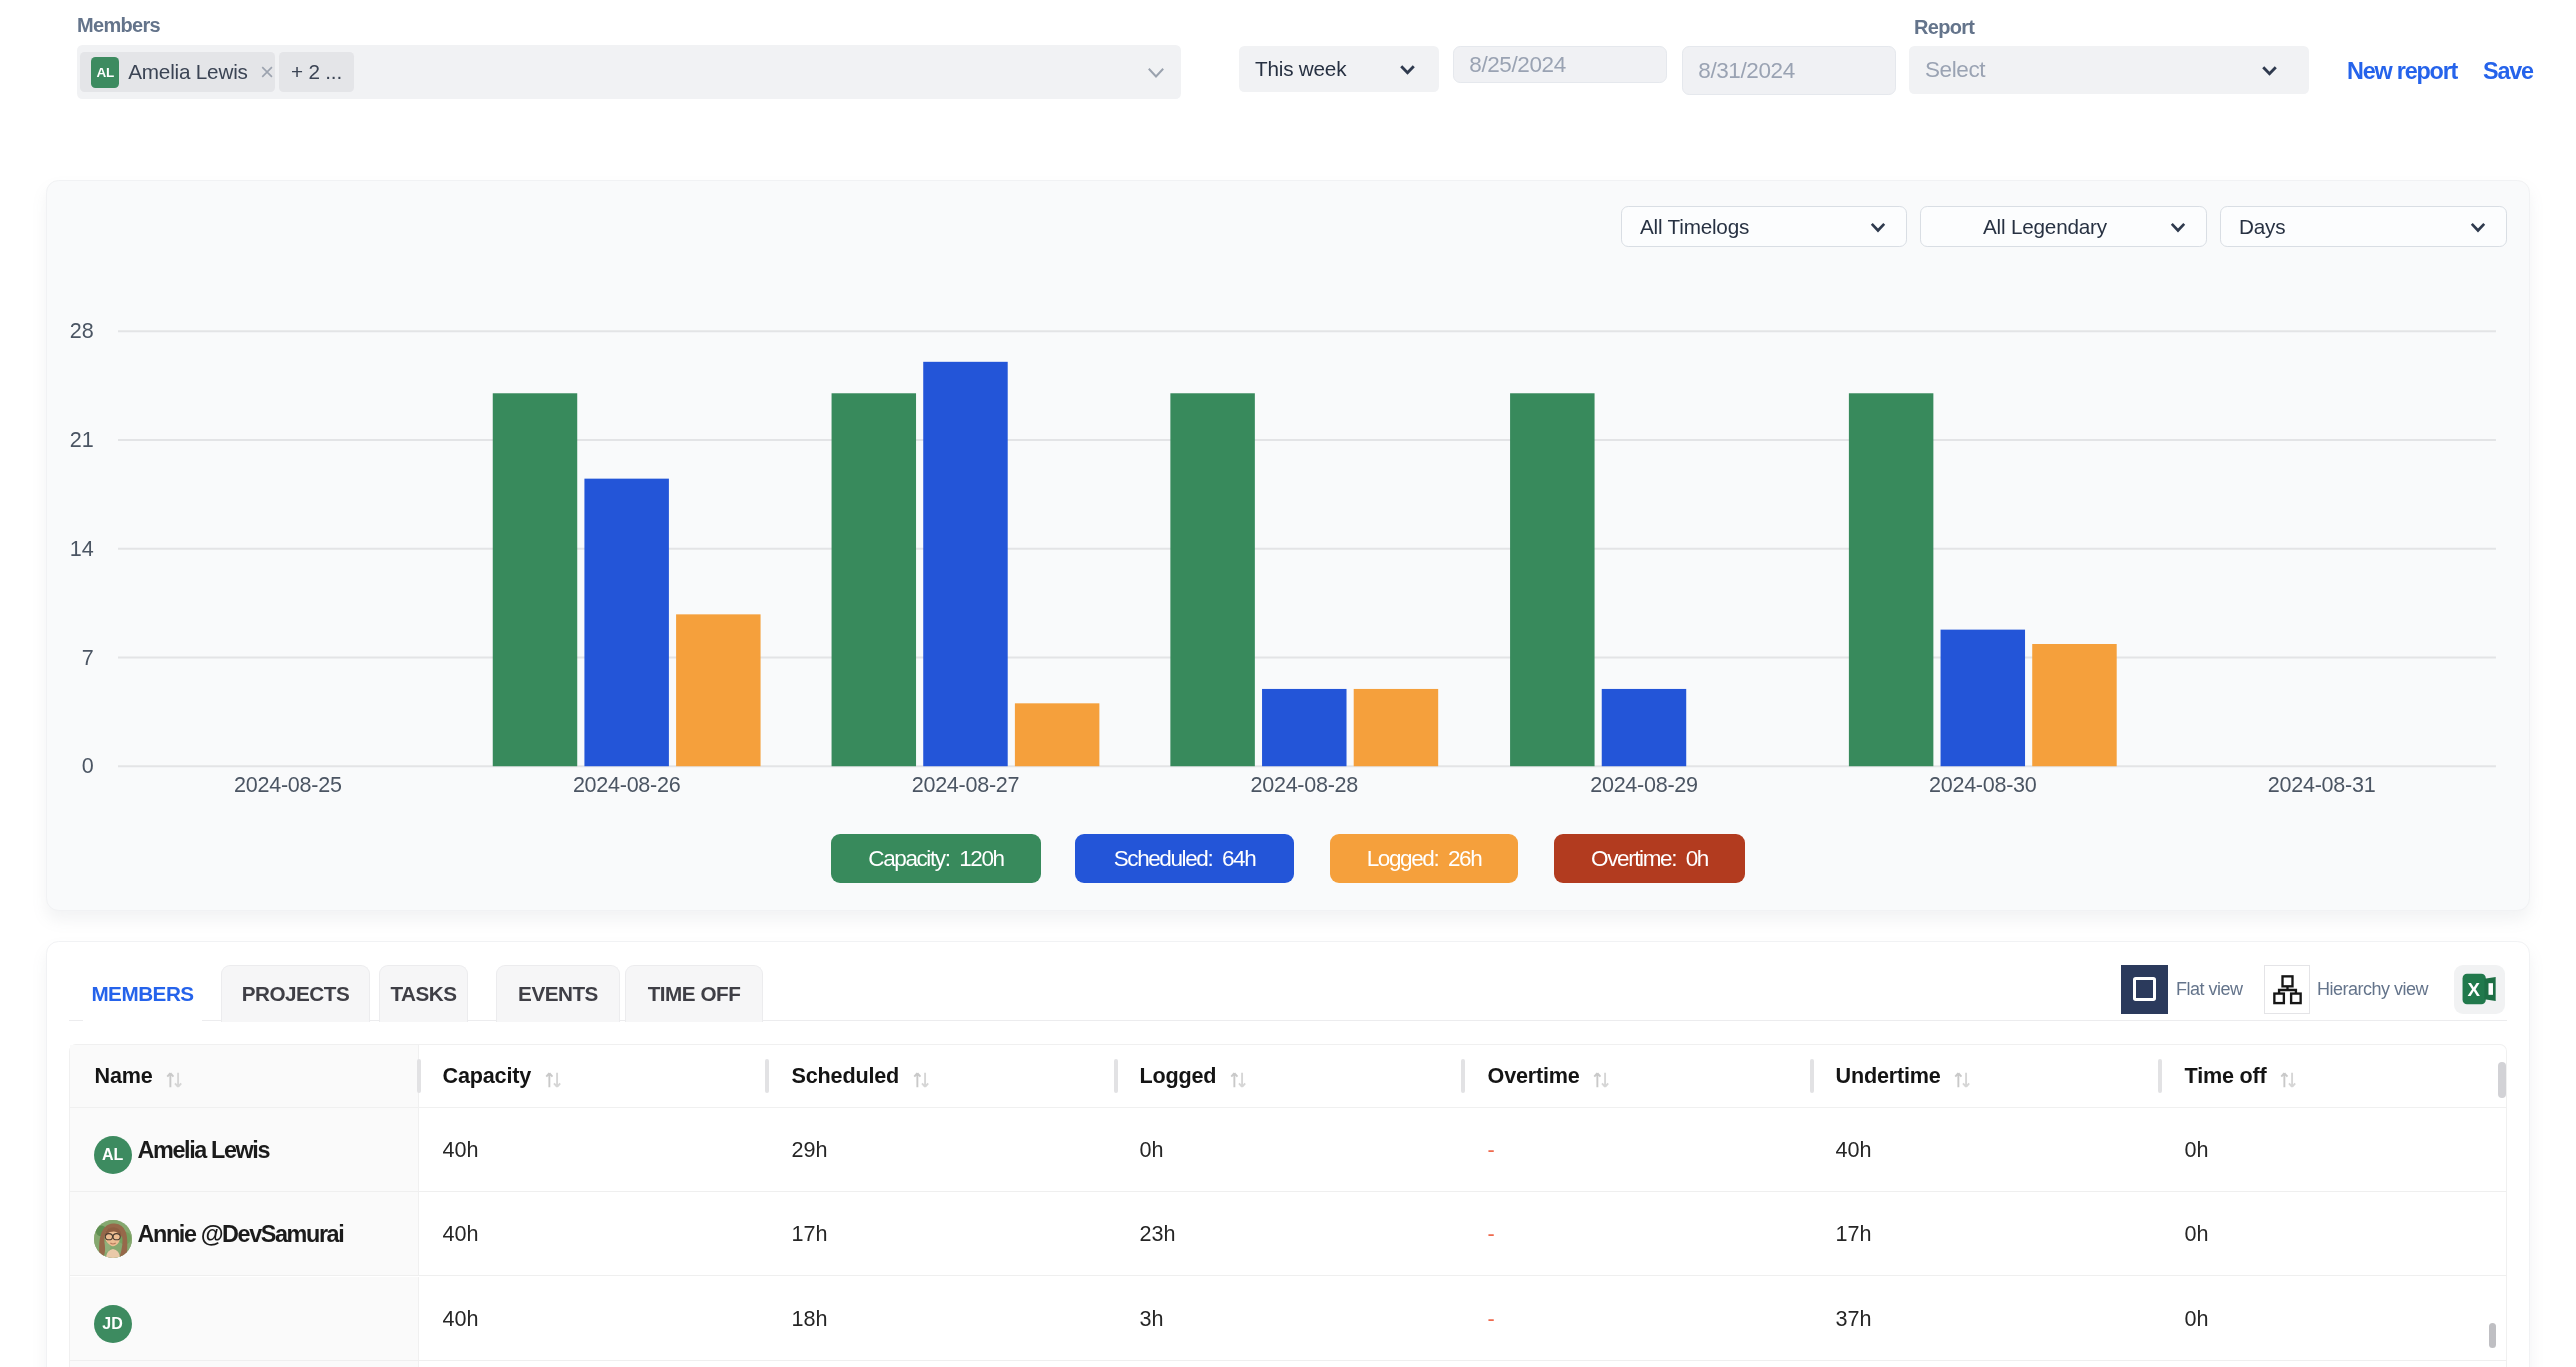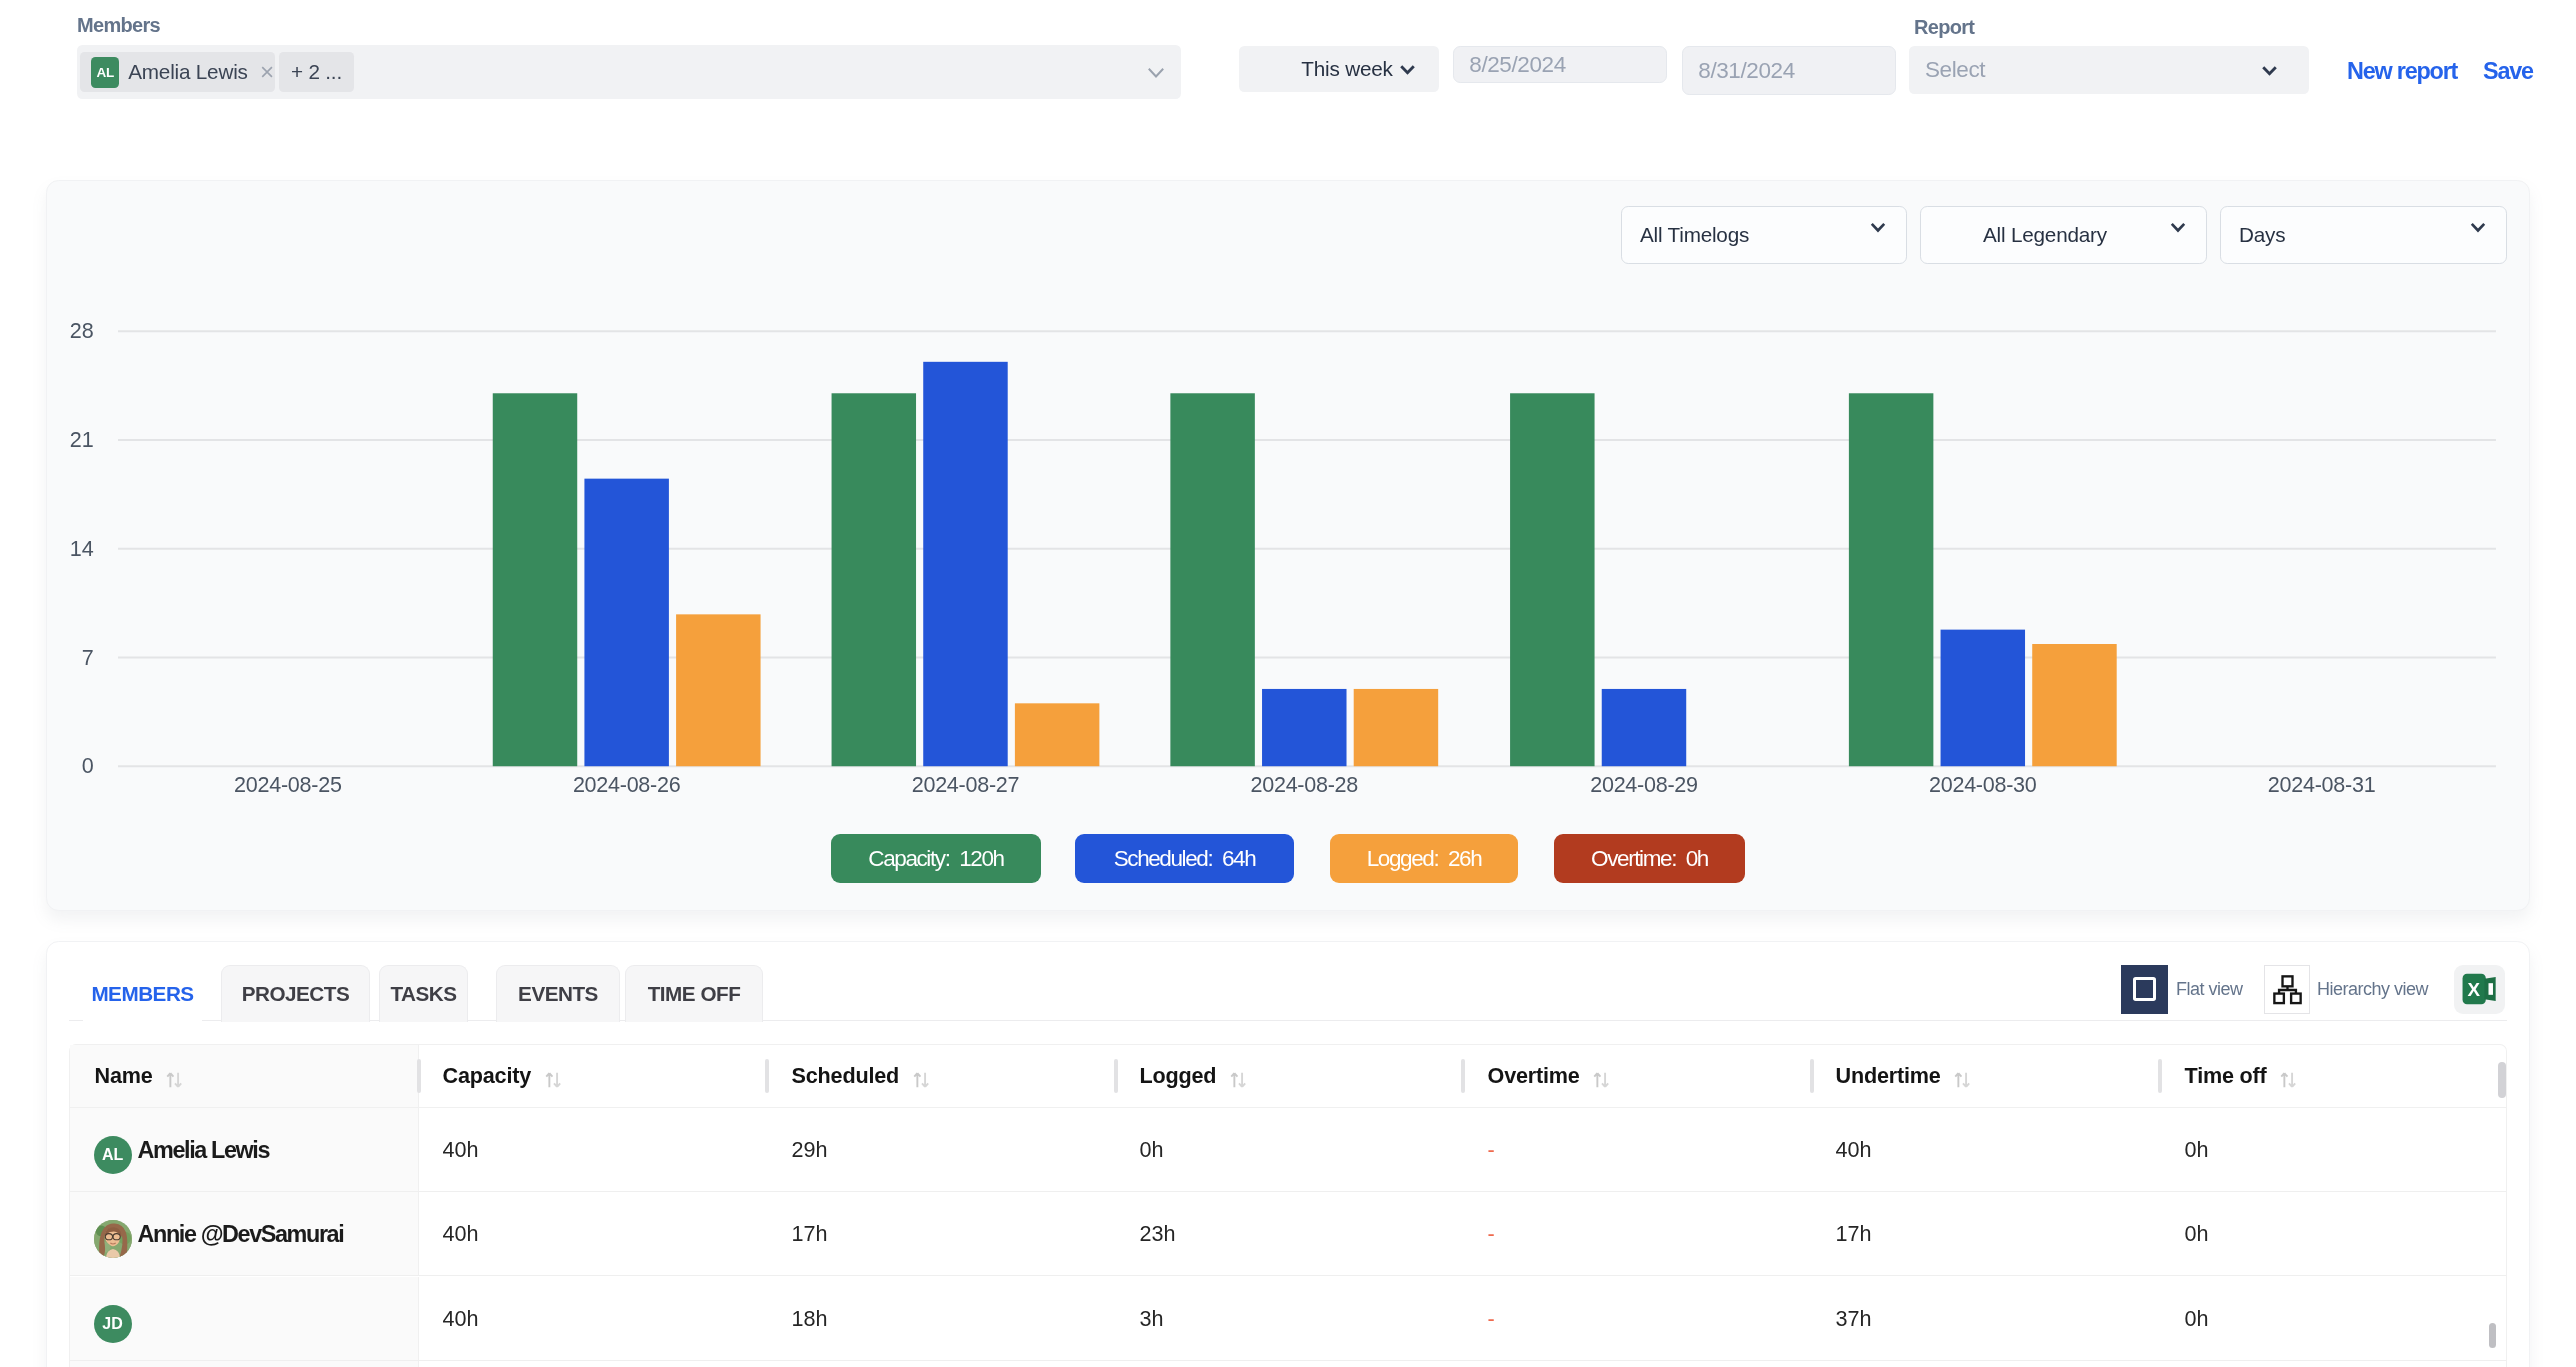--- a/index.html
+++ b/index.html
@@ -16,21 +16,21 @@
   font-size:13.5px; font-weight:bold; display:flex; align-items:center; justify-content:center; margin:0 9px 0 11.7px; }
 .sel { background:#f1f2f4; border-radius:5.4px; display:flex; align-items:center; }
 .seltxt { font-size:20.7px; color:#273142; letter-spacing:-0.2px; }
 .dinput { background:#f0f1f4; border:1.8px solid #e5e8ed; border-radius:7.2px;
   display:flex; align-items:center; font-size:22.5px; color:#9aa3b3; letter-spacing:-0.4px; }
 .blue { color:#2563eb; font-weight:bold; font-size:23.4px; letter-spacing:-1.2px; }
 
 
 .card1 { left:46px; top:180px; width:2484px; height:731px; background:#f9fafb;
   border:0.9px solid #f1f2f4; border-radius:12.6px; box-shadow:0 9px 14.4px rgba(125,135,150,0.10); }
-.cdrop { position:absolute; top:25px; height:58px; background:#fcfdfe; border:1.8px solid #d9dee4;
+.cdrop { position:absolute; top:25px; height:41px; background:#fcfdfe; border:1.8px solid #d9dee4;
   border-radius:7.2px; display:flex; align-items:center; }
 .cdrop span { font-size:20.7px; color:#273142; margin-left:18px; letter-spacing:-0.2px; }
 .legbtn { position:absolute; top:653px; height:49px; border-radius:9px; color:#fff;
   font-size:22.5px; letter-spacing:-1.4px; display:flex; align-items:center; justify-content:center; }
 
 
 .card2 { left:46px; top:941px; width:2484px; height:539px; background:#fff;
   border:0.9px solid #f1f2f4; border-radius:12.6px; box-shadow:0 9px 14.4px rgba(125,135,150,0.10); }
 .tab { position:absolute; top:22.5px; height:57px; border-radius:9px 9px 0 0;
   display:flex; align-items:center; justify-content:center;
@@ -66,21 +66,21 @@
     <svg width="18" height="18" viewBox="0 0 20 20" style="margin-left:10.8px;">
         <path d="M4 4 L16 16 M16 4 L4 16" stroke="#9ca3af" stroke-width="2"></path>
       </svg>
   </div>
   <div class="chip" style="left:202px; width:75px; justify-content:center;">+ 2 ...</div>
   <svg class="abs" style="left:1070px; top:21.6px;" width="18" height="11.7" viewBox="0 0 20 13">
       <path d="M2 2 L10 10.5 L18 2" stroke="#9aa2ae" stroke-width="2.2" fill="none"></path>
     </svg>
 </div>
 
-<div class="abs sel" style="left:1239px; top:46px; width:200px; height:46px;justify-content:center;">
+<div class="abs sel" style="left:1239px; top:46px; width:200px; height:46px;">
   <span class="seltxt" style="margin-left:16px;">This week</span>
   <svg class="abs" style="left:160px; top:18px;" width="17" height="11.7" viewBox="0 0 19 13">
       <path d="M2.5 2.5 L9.5 9.8 L16.5 2.5" stroke="#2f3a4e" stroke-width="3.2" fill="none"></path>
     </svg>
 </div>
 
 <div class="abs dinput" style="left:1453px; top:46px; width:214px; height:37px;">
     <span style="margin-left:15.3px;">8/25/2024</span>
   </div>
 <div class="abs dinput" style="left:1682px; top:46px; width:214px; height:49px;">

